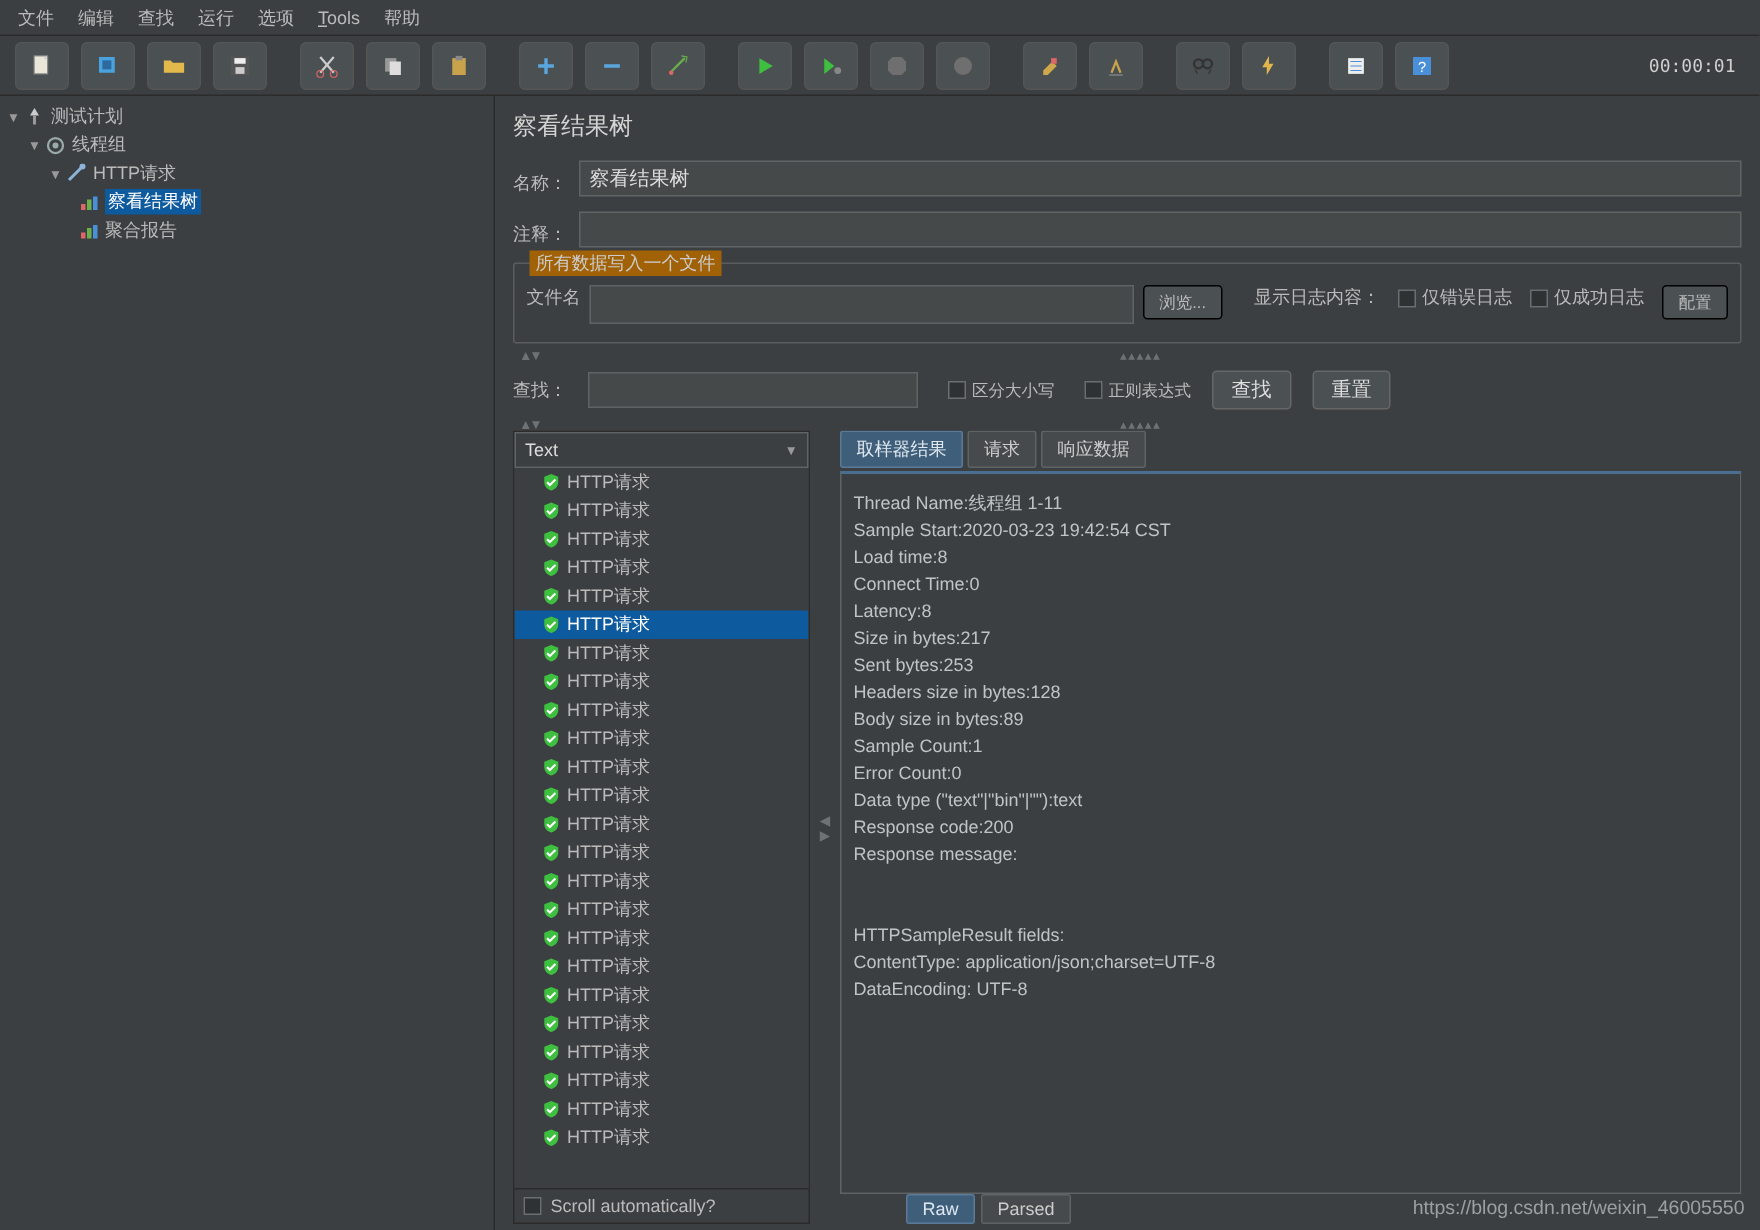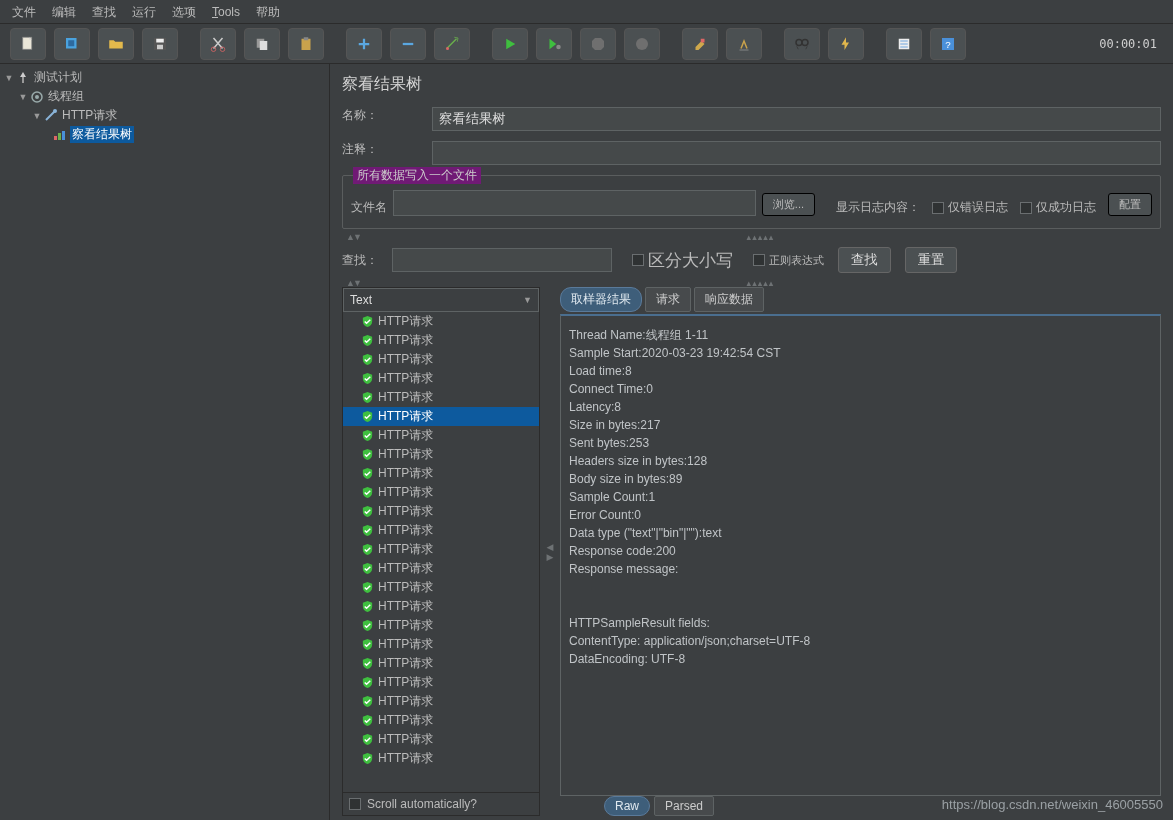--- a/index.html
+++ b/index.html
@@ -90,48 +90,47 @@
   padding: 10px 12px 4px 12px;
   overflow: hidden;
 }
 .title {
   font-size: 16px;
   color: #d4d4d4;
   margin-bottom: 12px;
 }
 .form-row {
   display: flex;
-  align-items: flex-start;
+  align-items: flex-end;
   margin-bottom: 10px;
-  gap: 46px;
 }
 .form-label { width: 44px; color:#bbb;}
 .form-input {
   flex: 1;
   background: #45494a;
   border: 1px solid #5e6364;
   height: 24px;
   color: #ddd;
   padding: 0 6px;
 }
 .fieldset {
   border: 1px solid #5a5d5e;
   border-radius: 2px;
   padding: 14px 8px 12px 8px;
   position: relative;
   margin-bottom: 4px;
 }
 .fieldset-legend {
   position: absolute;
   top: -9px; left: 10px;
-  background: #701a75;
+  background: #a16207;
   padding: 0 4px;
   color:#ccc;
 }
-.file-row { display:flex; align-items:flex-end; gap:6px;}
+.file-row { display:flex; align-items:flex-start; gap:6px;}
 .file-label { white-space:nowrap; }
 .file-input { flex:1; height: 26px; background:#45494a; border:1px solid #5e6364; color:#ddd;}
 .small-btn {
   background:#4b5052;border:1px solid #000000;border-radius:3px;
   color:#bbb;padding:3px 10px;cursor:pointer;font-size:11px;
 }
 .log-label { white-space:nowrap; margin-left:15px;}
 .chk { display:inline-flex; align-items:center; gap:4px; margin-left:6px;}
 .chk-box { width:12px;height:12px;background:#2f3233;border:1px solid #6a6e70;}
 .split-handle {
@@ -170,21 +169,21 @@
   display:inline-flex;align-items:center;justify-content:center;
 }
 .sample-label{color:#bbb;}
 .scroll-row{display:flex;align-items:center;gap:6px;padding:4px 6px;border-top:1px solid #2b2b2b;}
 .results-right{flex:1;display:flex;flex-direction:column;overflow:hidden;}
 .tabs{display:flex;gap:3px;margin-bottom:2px;}
 .tab{
   padding:3px 10px;border:1px solid #5e6364;border-radius:2px;
   background:#474a4c;color:#ccc;cursor:pointer;font-size:12px;
 }
-.tab.active{background:#3e5e7a;border-color:#5a7a9a;color:#dfe8ef;border-radius:11px;}
+.tab.active{background:#3e5e7a;border-color:#5a7a9a;color:#dfe8ef;}
 .detail-panel{
   flex:1;background:#3c3f41;border:1px solid #5e6364;border-top:2px solid #4a6e8f;
   padding:10px 8px;color:#c0c4c7;line-height:18px;font-size:12px;
   overflow:hidden;
 }
 .bottom-tabs{display:flex;gap:4px;margin-top:0;padding-left:44px;}
 .watermark{
   position:absolute;right:10px;bottom:8px;color:#9aa0a4;font-size:13px;
 }
 .sample-list::-webkit-scrollbar{width:10px;background:#3c3f41;}
@@ -370,20 +369,31 @@
     <div class="tree-row">
       <span class="tree-indent" style="width:48px"></span>
       <span class="tree-icon">
           <svg viewBox="0 0 14 14">
             <rect x="2" y="8" width="3" height="4" fill="#d66"></rect>
             <rect x="6" y="5" width="3" height="7" fill="#6ab04c"></rect>
             <rect x="10" y="3" width="3" height="9" fill="#4a90d9"></rect>
           </svg>
         </span>
       <span class="tree-label tree-selected">察看结果树</span>
+    </div>
+    <div class="tree-row">
+      <span class="tree-indent" style="width:48px"></span>
+      <span class="tree-icon">
+          <svg viewBox="0 0 14 14">
+            <rect x="2" y="8" width="3" height="4" fill="#d66"></rect>
+            <rect x="6" y="5" width="3" height="7" fill="#6ab04c"></rect>
+            <rect x="10" y="3" width="3" height="9" fill="#4a90d9"></rect>
+          </svg>
+        </span>
+      <span class="tree-label">聚合报告</span>
     </div>
   </div>
 
   <div class="right-pane">
     <div class="title">察看结果树</div>
 
     <div class="form-row">
       <div class="form-label">名称：</div>
       <input class="form-input" value="察看结果树" style="">
     </div>
@@ -414,21 +424,21 @@
     <div class="split-handle">
         <span class="arrows">▲▼</span>
         <span class="dots">▴▴▴▴▴</span>
       </div>
 
     <div class="search-row">
       <span>查找：</span>
       <input class="form-input" style="flex: 0 0 220px;">
       <label class="chk">
           <span class="chk-box"></span>
-          <span style="font-size:17px">区分大小写</span>
+          <span style="font-size:11px">区分大小写</span>
         </label>
       <label class="chk">
           <span class="chk-box"></span>
           <span style="font-size:11px">正则表达式</span>
         </label>
       <button class="btn">查找</button>
       <button class="btn">重置</button>
     </div>
 
     <div class="split-handle">

